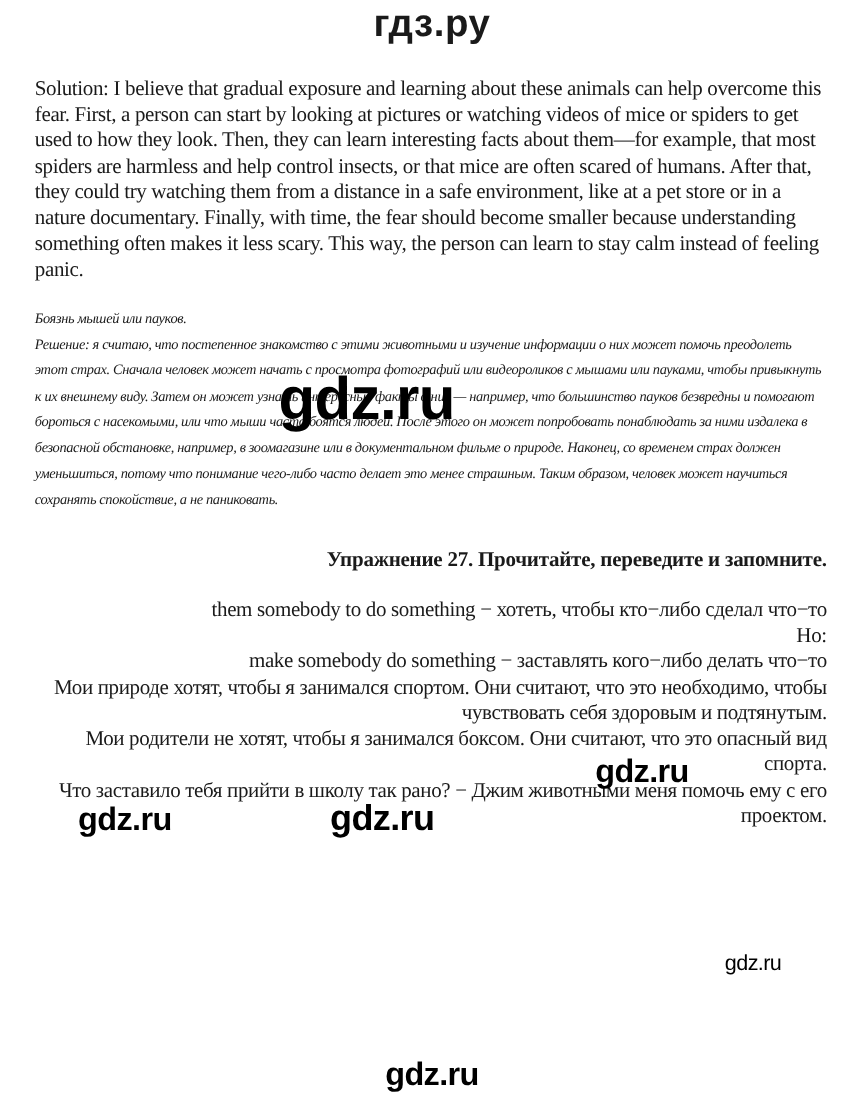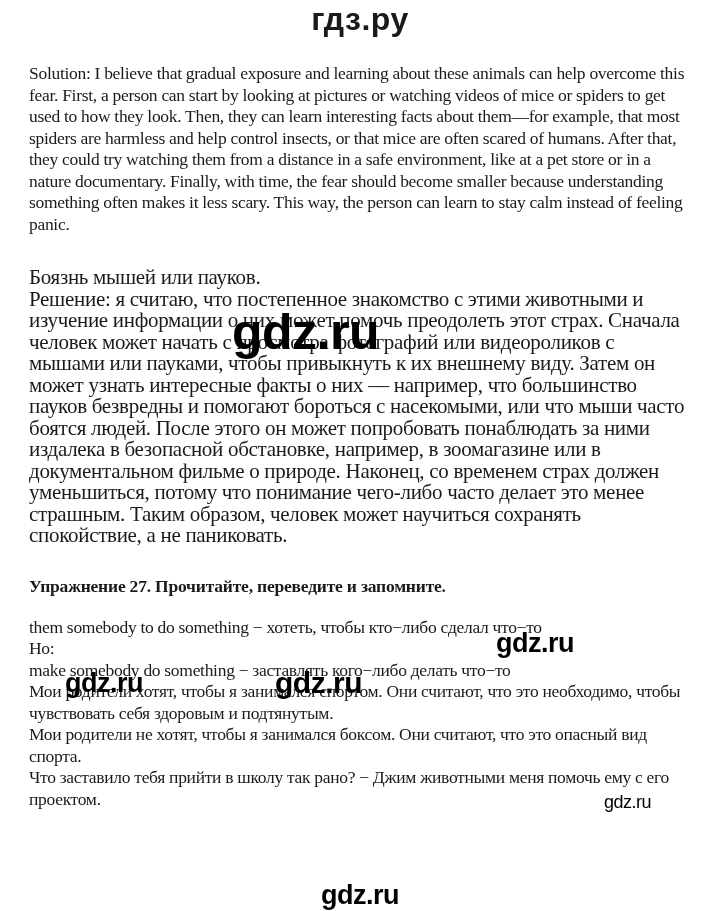--- a/index.html
+++ b/index.html
@@ -43,27 +43,29 @@
     .en-block {
       font-size: 17.5px;
       line-height: 21.5px;
       margin-top: 19px;
       letter-spacing: -0.3px;
     }
     .en-block p, .ru-block p, .phrases p {
       margin: 0;
     }
     .ru-block {
-      font-size: 21px;
+      font-style: italic;
+      font-size: 12px;
       line-height: 21.5px;
-      margin-top: 32px;
+      margin-top: 20px;
       letter-spacing: -0.3px;
     }
     .ex27 {
       margin-top: 28px;
+      text-align: right;
     }
     .phrases {
       font-size: 17.5px;
       line-height: 21.5px;
       margin-top: 20px;
       letter-spacing: -0.3px;
     }
     .wm {
       position: absolute;
       font-family: "Liberation Sans", sans-serif;
@@ -121,21 +123,21 @@
       <p>Решение: я считаю, что постепенное знакомство с этими животными и изучение информации о них может помочь преодолеть этот страх. Сначала человек может начать с просмотра фотографий или видеороликов с мышами или пауками, чтобы привыкнуть к их внешнему виду. Затем он может узнать интересные факты о них — например, что большинство пауков безвредны и помогают бороться с насекомыми, или что мыши часто боятся людей. После этого он может попробовать понаблюдать за ними издалека в безопасной обстановке, например, в зоомагазине или в документальном фильме о природе. Наконец, со временем страх должен уменьшиться, потому что понимание чего-либо часто делает это менее страшным. Таким образом, человек может научиться сохранять спокойствие, а не паниковать.</p>
     </div>
   </section>
 
   <section class="ex27">
     <p class="ex-title">Упражнение 27. Прочитайте, переведите и запомните.</p>
     <div class="phrases">
       <p>them somebody to do something − хотеть, чтобы кто−либо сделал что−то</p>
       <p>Но:</p>
       <p>make somebody do something − заставлять кого−либо делать что−то</p>
-      <p>Мои родители хотят, чтобы я занимался спортом. Они считают, что это необходимо, чтобы чувствовать себя здоровым и подтянутым.</p>
+      <p>Мои природе хотят, чтобы я занимался спортом. Они считают, что это необходимо, чтобы чувствовать себя здоровым и подтянутым.</p>
       <p>Мои родители не хотят, чтобы я занимался боксом. Они считают, что это опасный вид спорта.</p>
       <p>Что заставило тебя прийти в школу так рано? − Джим животными меня помочь ему с его проектом.</p>
     </div>
   </section>
 </div>
 
 <div class="wm wm-big">gdz.ru</div>
 <div class="wm wm-ex27">gdz.ru</div>
 <div class="wm wm-ho">gdz.ru</div>
 <div class="wm wm-mid">gdz.ru</div>

